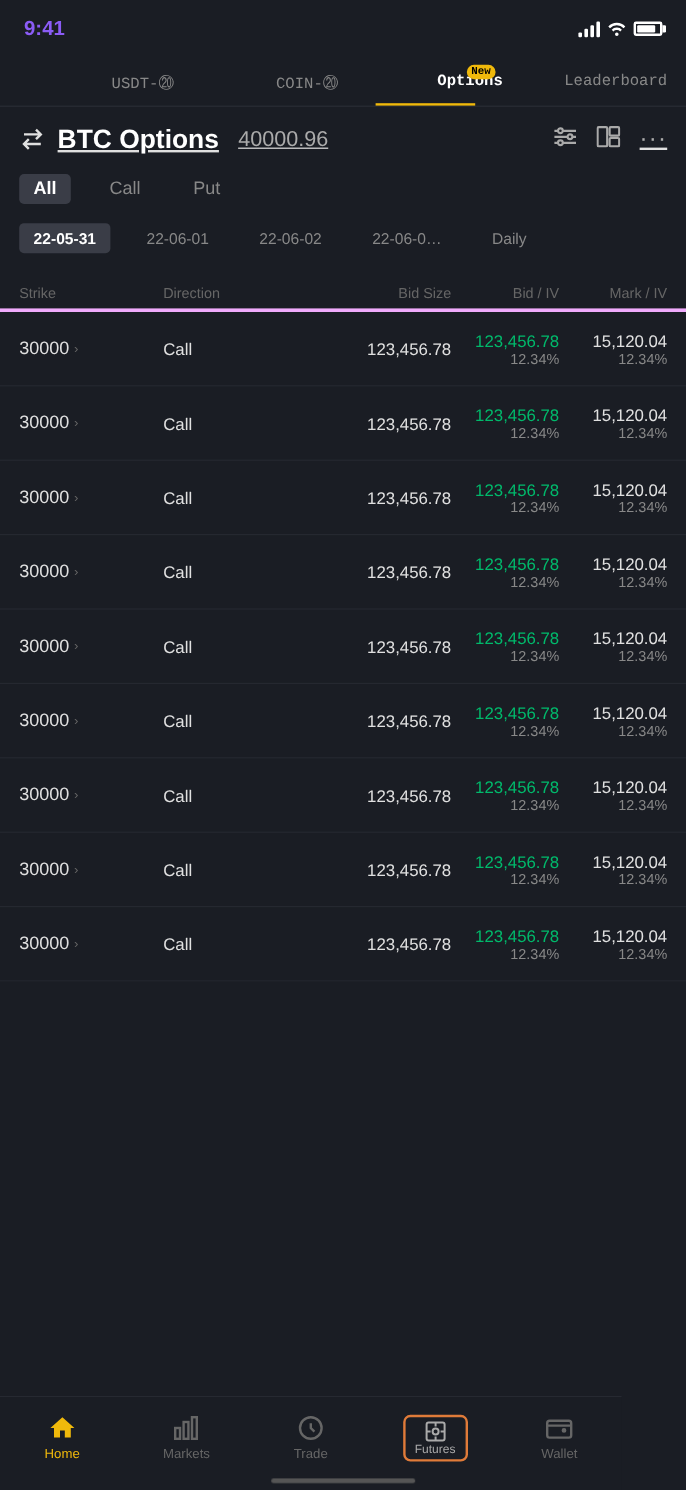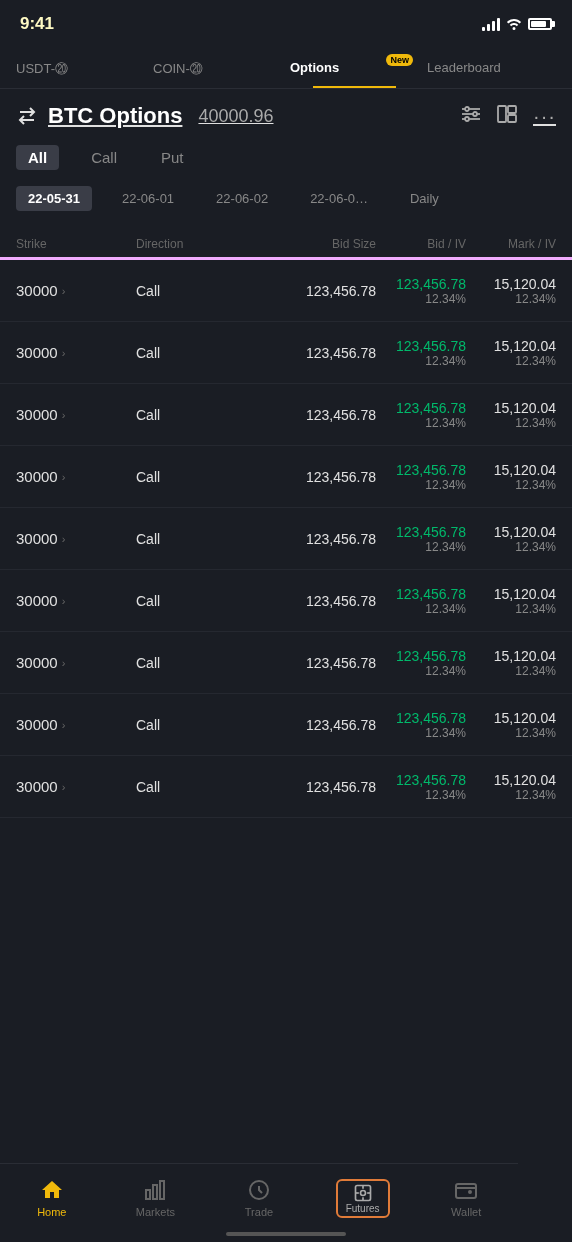--- a/index.html
+++ b/index.html
@@ -18,21 +18,21 @@
     .status-bar {
       display: flex;
       justify-content: space-between;
       align-items: center;
       padding: 10px 20px 6px;
       height: 44px;
     }
     .status-time {
       font-size: 17px;
       font-weight: 600;
-      color: #fef9c3;
+      color: #8b5cf6;
     }
     .status-icons {
       display: flex;
       align-items: center;
       gap: 6px;
     }
     .signal-bars {
       display: flex;
       align-items: flex-end;
       gap: 2px;
@@ -77,26 +77,27 @@
 
     
     .top-tabs {
       display: flex;
       padding: 8px 12px 0;
       border-bottom: 1px solid #2a2d35;
       gap: 0;
     }
     .top-tab {
       flex: 1;
-      text-align: left;
+      text-align: right;
       padding: 8px 4px 10px;
       font-size: 13px;
       color: #888;
       cursor: pointer;
       position: relative;
+      font-family: Liberation Mono, monospace;
     }
     .top-tab.active {
       color: #fff;
       font-weight: 600;
     }
     .top-tab.active::after {
       content: '';
       position: absolute;
       bottom: 0;
       left: 20%;

